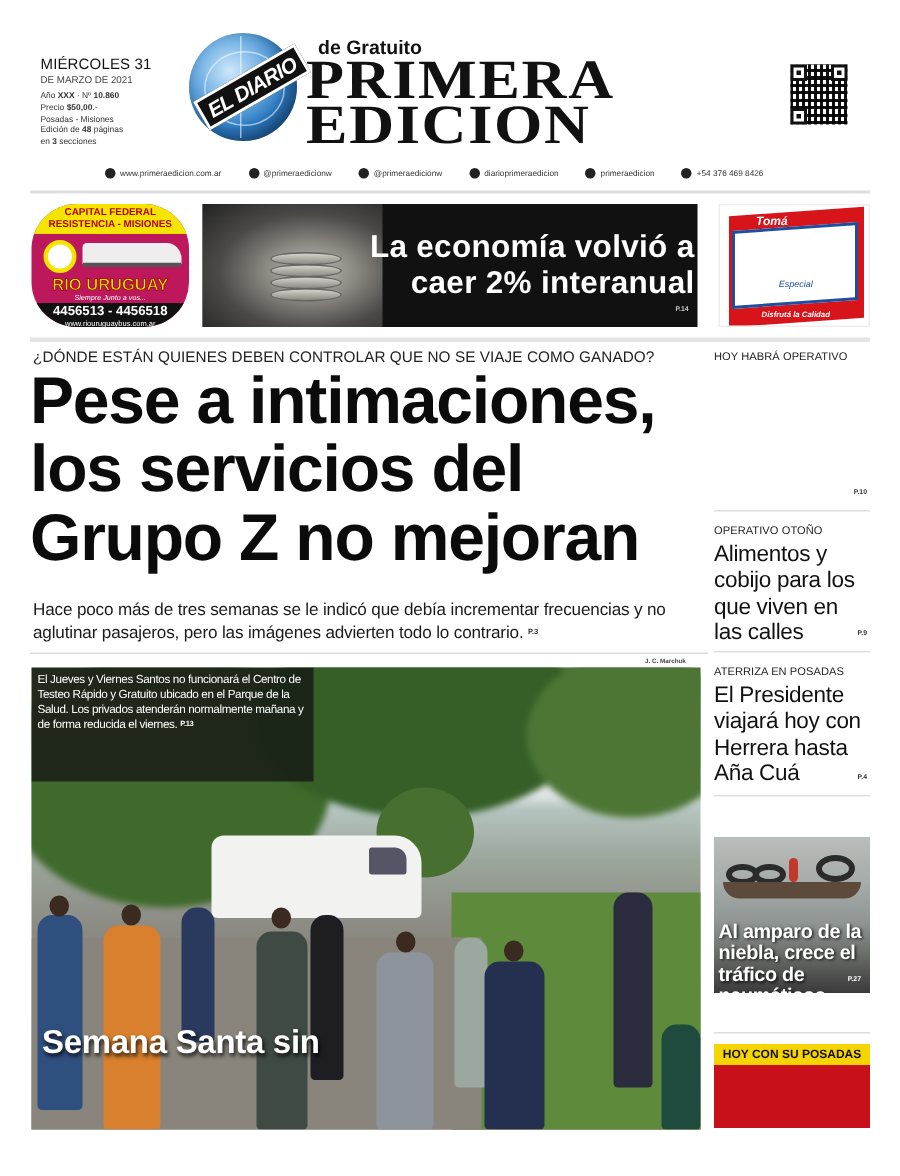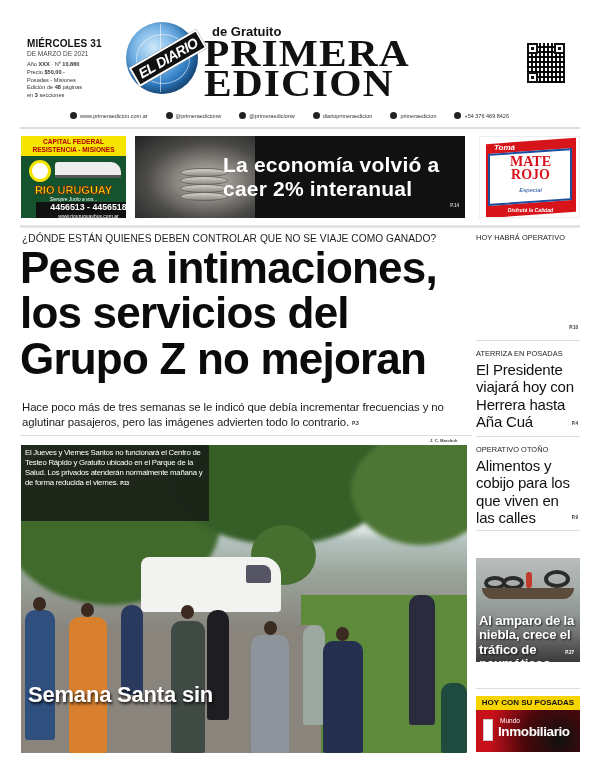--- a/index.html
+++ b/index.html
@@ -2,21 +2,21 @@
 <html><head>
 <meta charset="utf-8">
 <style>
   * { box-sizing: border-box; margin: 0; padding: 0; }
   html, body { width: 600px; height: 784px; background: #fff; overflow: hidden; }
   body { font-family: "Liberation Sans", sans-serif; color: #111; position: relative; }
 
   
   .masthead { position: absolute; left: 0; top: 0; width: 600px; height: 130px; }
   .dateblock { position: absolute; left: 27px; top: 38px; width: 95px; line-height: 1.15; }
-  .date-day { font-size: 10px; font-weight: bold; letter-spacing: 0.1px; }
+  .date-day { font-size: 10px; font-weight: normal; letter-spacing: 0.1px; }
   .date-full { font-size: 6.5px; color: #444; margin-bottom: 4px; }
   .meta-line { font-size: 5.6px; color: #333; line-height: 1.4; }
   .meta-line b { font-weight: bold; }
 
   .logo { position: absolute; left: 126px; top: 22px; width: 350px; height: 76px; }
   .globe { position: absolute; left: 0; top: 0; width: 72px; height: 72px; border-radius: 50%;
            background: radial-gradient(circle at 38% 35%, #cfe8fb 0%, #7ab6e6 30%, #2d7cc4 60%, #134a86 100%);
            box-shadow: inset -4px -4px 10px rgba(0,0,0,0.35); }
   .globe::before { content: ""; position: absolute; left: 10px; top: 12px; width: 52px; height: 48px;
            border-radius: 50%; border: 1px solid rgba(255,255,255,0.55); }
@@ -41,48 +41,48 @@
   .qr .fp { position: absolute; width: 11px; height: 11px; border: 2px solid #111; background: #fff; }
   .qr .fp::after { content: ""; position: absolute; left: 2px; top: 2px; width: 3px; height: 3px; background: #111; }
 
   .social { position: absolute; left: 70px; top: 112px; width: 470px; display: flex; gap: 18px;
             font-size: 5.5px; color: #333; align-items: center; }
   .social-item { display: flex; align-items: center; gap: 3px; white-space: nowrap; }
   .s-ico { width: 7px; height: 7px; border-radius: 50%; background: #222; display: inline-block; }
   .rule-top { position: absolute; left: 20px; top: 127px; width: 560px; height: 2px; background: #ddd; }
 
   
-  .ad-rio { position: absolute; left: 21px; top: 136px; width: 105px; height: 82px; background: #14532d; overflow: hidden; }
+  .ad-rio { position: absolute; left: 21px; top: 136px; width: 105px; height: 82px; background: #be185d; overflow: hidden; border-radius: 30px; }
   .ad-rio .yel { background: #f5e400; color: #b40000; font-weight: bold; font-size: 6.6px; text-align: center; line-height: 1.2; padding: 2px 0; }
   .ad-rio .rlogo { position: absolute; left: 8px; top: 24px; width: 22px; height: 22px; border-radius: 50%;
                    border: 3px solid #f5e400; background: #fff; }
   .ad-rio .bus { position: absolute; left: 34px; top: 26px; width: 66px; height: 16px; background: #eee; border-radius: 3px 10px 2px 2px;
                  border-bottom: 3px solid #555; }
   .ad-rio .brand { position: absolute; left: 0; width: 105px; top: 48px; text-align: center; font-size: 11px; font-weight: bold;
                    color: #f5e400; -webkit-text-stroke: 0.5px #8a0000; }
   .ad-rio .tag { position: absolute; left: 0; width: 105px; top: 61px; text-align: center; font-size: 4.8px; color: #fff; font-style: italic; }
-  .ad-rio .phone { position: absolute; left: 15px; bottom: 0; width: 105px; height: 16px; background: #111; color: #fff; text-align: center;
+  .ad-rio .phone { position: absolute; left: 0; bottom: 0; width: 105px; height: 16px; background: #111; color: #fff; text-align: center;
                    font-weight: bold; font-size: 8.8px; line-height: 9px; padding-top: 1px; }
   .ad-rio .phone small { display: block; font-size: 5px; font-weight: normal; }
 
   .promo { position: absolute; left: 135px; top: 136px; width: 330px; height: 82px; background: #111; overflow: hidden; }
   .promo .pic { position: absolute; left: 0; top: 0; width: 120px; height: 82px;
                 background: radial-gradient(ellipse at 60% 55%, #bfbcb6 0%, #8b8781 30%, #4b4a48 60%, #222 100%); }
   .promo .coin { position: absolute; left: 45px; width: 48px; height: 9px; border-radius: 50%;
                  background: linear-gradient(#d6d3cc, #8d8a84); border: 1px solid #666; }
   .promo .kicker { position: absolute; left: 88px; top: 6px; font-size: 7.3px; color: #eee; letter-spacing: 0.1px; }
-  .promo .hl { position: absolute; left: 88px; top: 17px; width: 240px; text-align: left; font-size: 21px; font-weight: bold;
+  .promo .hl { position: absolute; left: 88px; top: 17px; width: 240px; text-align: right; font-size: 21px; font-weight: bold;
                color: #fff; line-height: 1.12; letter-spacing: 0.2px; }
   .promo .pg { position: absolute; right: 6px; bottom: 10px; font-size: 4.5px; color: #ccc; font-weight: bold; }
 
   .ad-mate { position: absolute; left: 479px; top: 136px; width: 101px; height: 82px; background: #fff; overflow: hidden;
              border: 1px solid #eee; }
   .ad-mate .red { position: absolute; left: 6px; top: 4px; width: 90px; height: 74px; background: #d7141a; transform: skewY(-4deg); }
   .ad-mate .blu { position: absolute; left: 8px; top: 14px; width: 84px; height: 52px; background: #fff; border: 2px solid #1d4fa0; transform: skewY(-4deg); }
-  .ad-mate .toma { position: absolute; left: 14px; top: 6px; font-size: 8px; color: #fff; font-style: italic; font-weight: bold; }
+  .ad-mate .toma { position: absolute; left: 24px; top: 6px; font-size: 8px; color: #fff; font-style: italic; font-weight: bold; }
   .ad-mate .mate { position: absolute; left: 0; width: 101px; top: 18px; text-align: center; font-family: "Liberation Serif", serif;
                    font-size: 14px; font-weight: bold; color: #d7141a; line-height: 0.95; }
   .ad-mate .esp { position: absolute; left: 0; width: 101px; top: 50px; text-align: center; font-size: 6px; color: #1d4fa0; font-style: italic; }
   .ad-mate .disf { position: absolute; left: 0; width: 101px; bottom: 4px; text-align: center; font-size: 5.2px; color: #fff; font-style: italic; font-weight: bold; }
   .rule-2 { position: absolute; left: 20px; top: 225px; width: 560px; height: 3px; background: #e4e4e4; }
 
   
   .lead-kicker { position: absolute; left: 22px; top: 233px; font-size: 10.2px; color: #222; letter-spacing: 0.05px; }
   .lead-hl { position: absolute; left: 20px; top: 245px; width: 452px; font-size: 44px; font-weight: bold; line-height: 1.03;
              letter-spacing: -0.8px; color: #0b0b0b; }
@@ -232,24 +232,20 @@
     <span class="coin" style="top:56px;"></span>
   </div>
   <div class="hl">La economía volvió a caer 2% interanual</div>
   <div class="pg">P.14</div>
 </div>
 
 <div class="ad-mate">
   <div class="red"></div>
   <div class="blu"></div>
   <div class="toma">Tomá</div>
-  <div class="mate">
-    <div>MATE</div>
-    <div>ROJO</div>
-  </div>
   <div class="esp">Especial</div>
   <div class="disf">Disfrutá la Calidad</div>
 </div>
 <div class="rule-2"></div>
 
 <div class="lead-kicker">¿DÓNDE ESTÁN QUIENES DEBEN CONTROLAR QUE NO SE VIAJE COMO GANADO?</div>
 <h1 class="lead-hl">Pese a intimaciones, los servicios del Grupo Z no mejoran</h1>
 <p class="lead-deck">
   <span>Hace poco más de tres semanas se le indicó que debía incrementar frecuencias y no aglutinar pasajeros, pero las imágenes advierten todo lo contrario.</span>
   <span class="pg-tag">P.3</span>
@@ -290,43 +286,38 @@
   <div class="photo-hl">
     <div>Semana Santa sin</div>
   </div>
 </div>
 
 <aside class="col-right">
   <div class="brief" style="height:108px;">
     <div class="brief-kicker">HOY HABRÁ OPERATIVO</div>
     <span class="pg-tag">P.10</span>
   </div>
+  <div class="brief" style="height:86px;">
+    <div class="brief-kicker">OPERATIVO OTOÑO</div>
+    <div class="brief-hl">Alimentos y cobijo para los que viven en las calles</div>
+    <span class="pg-tag">P.9</span>
+  </div>
   <div class="brief" style="height:88px;">
     <div class="brief-kicker">ATERRIZA EN POSADAS</div>
     <div class="brief-hl">El Presidente viajará hoy con Herrera hasta Aña Cuá</div>
     <span class="pg-tag">P.4</span>
-  </div>
-  <div class="brief" style="height:86px;">
-    <div class="brief-kicker">OPERATIVO OTOÑO</div>
-    <div class="brief-hl">Alimentos y cobijo para los que viven en las calles</div>
-    <span class="pg-tag">P.9</span>
   </div>
 </aside>
 
 <div class="niebla">
   <span class="tire" style="left:8px;top:18px;"></span>
   <span class="tire" style="left:26px;top:18px;"></span>
   <span class="tire" style="left:68px;top:12px;width:26px;height:18px;"></span>
   <span class="man"></span>
   <span class="boat"></span>
   <div class="hl">Al amparo de la niebla, crece el tráfico de neumáticos</div>
   <span class="pg-tag">P.27</span>
 </div>
 <div class="rule-r"></div>
 
 <div class="ad-mundo">
   <div class="yel">HOY CON SU POSADAS</div>
-  <div class="body">
-    <div class="door"></div>
-    <div class="mundo">Mundo</div>
-    <div class="inmo">Inmobiliario</div>
-  </div>
 </div>
 
 </body></html>

